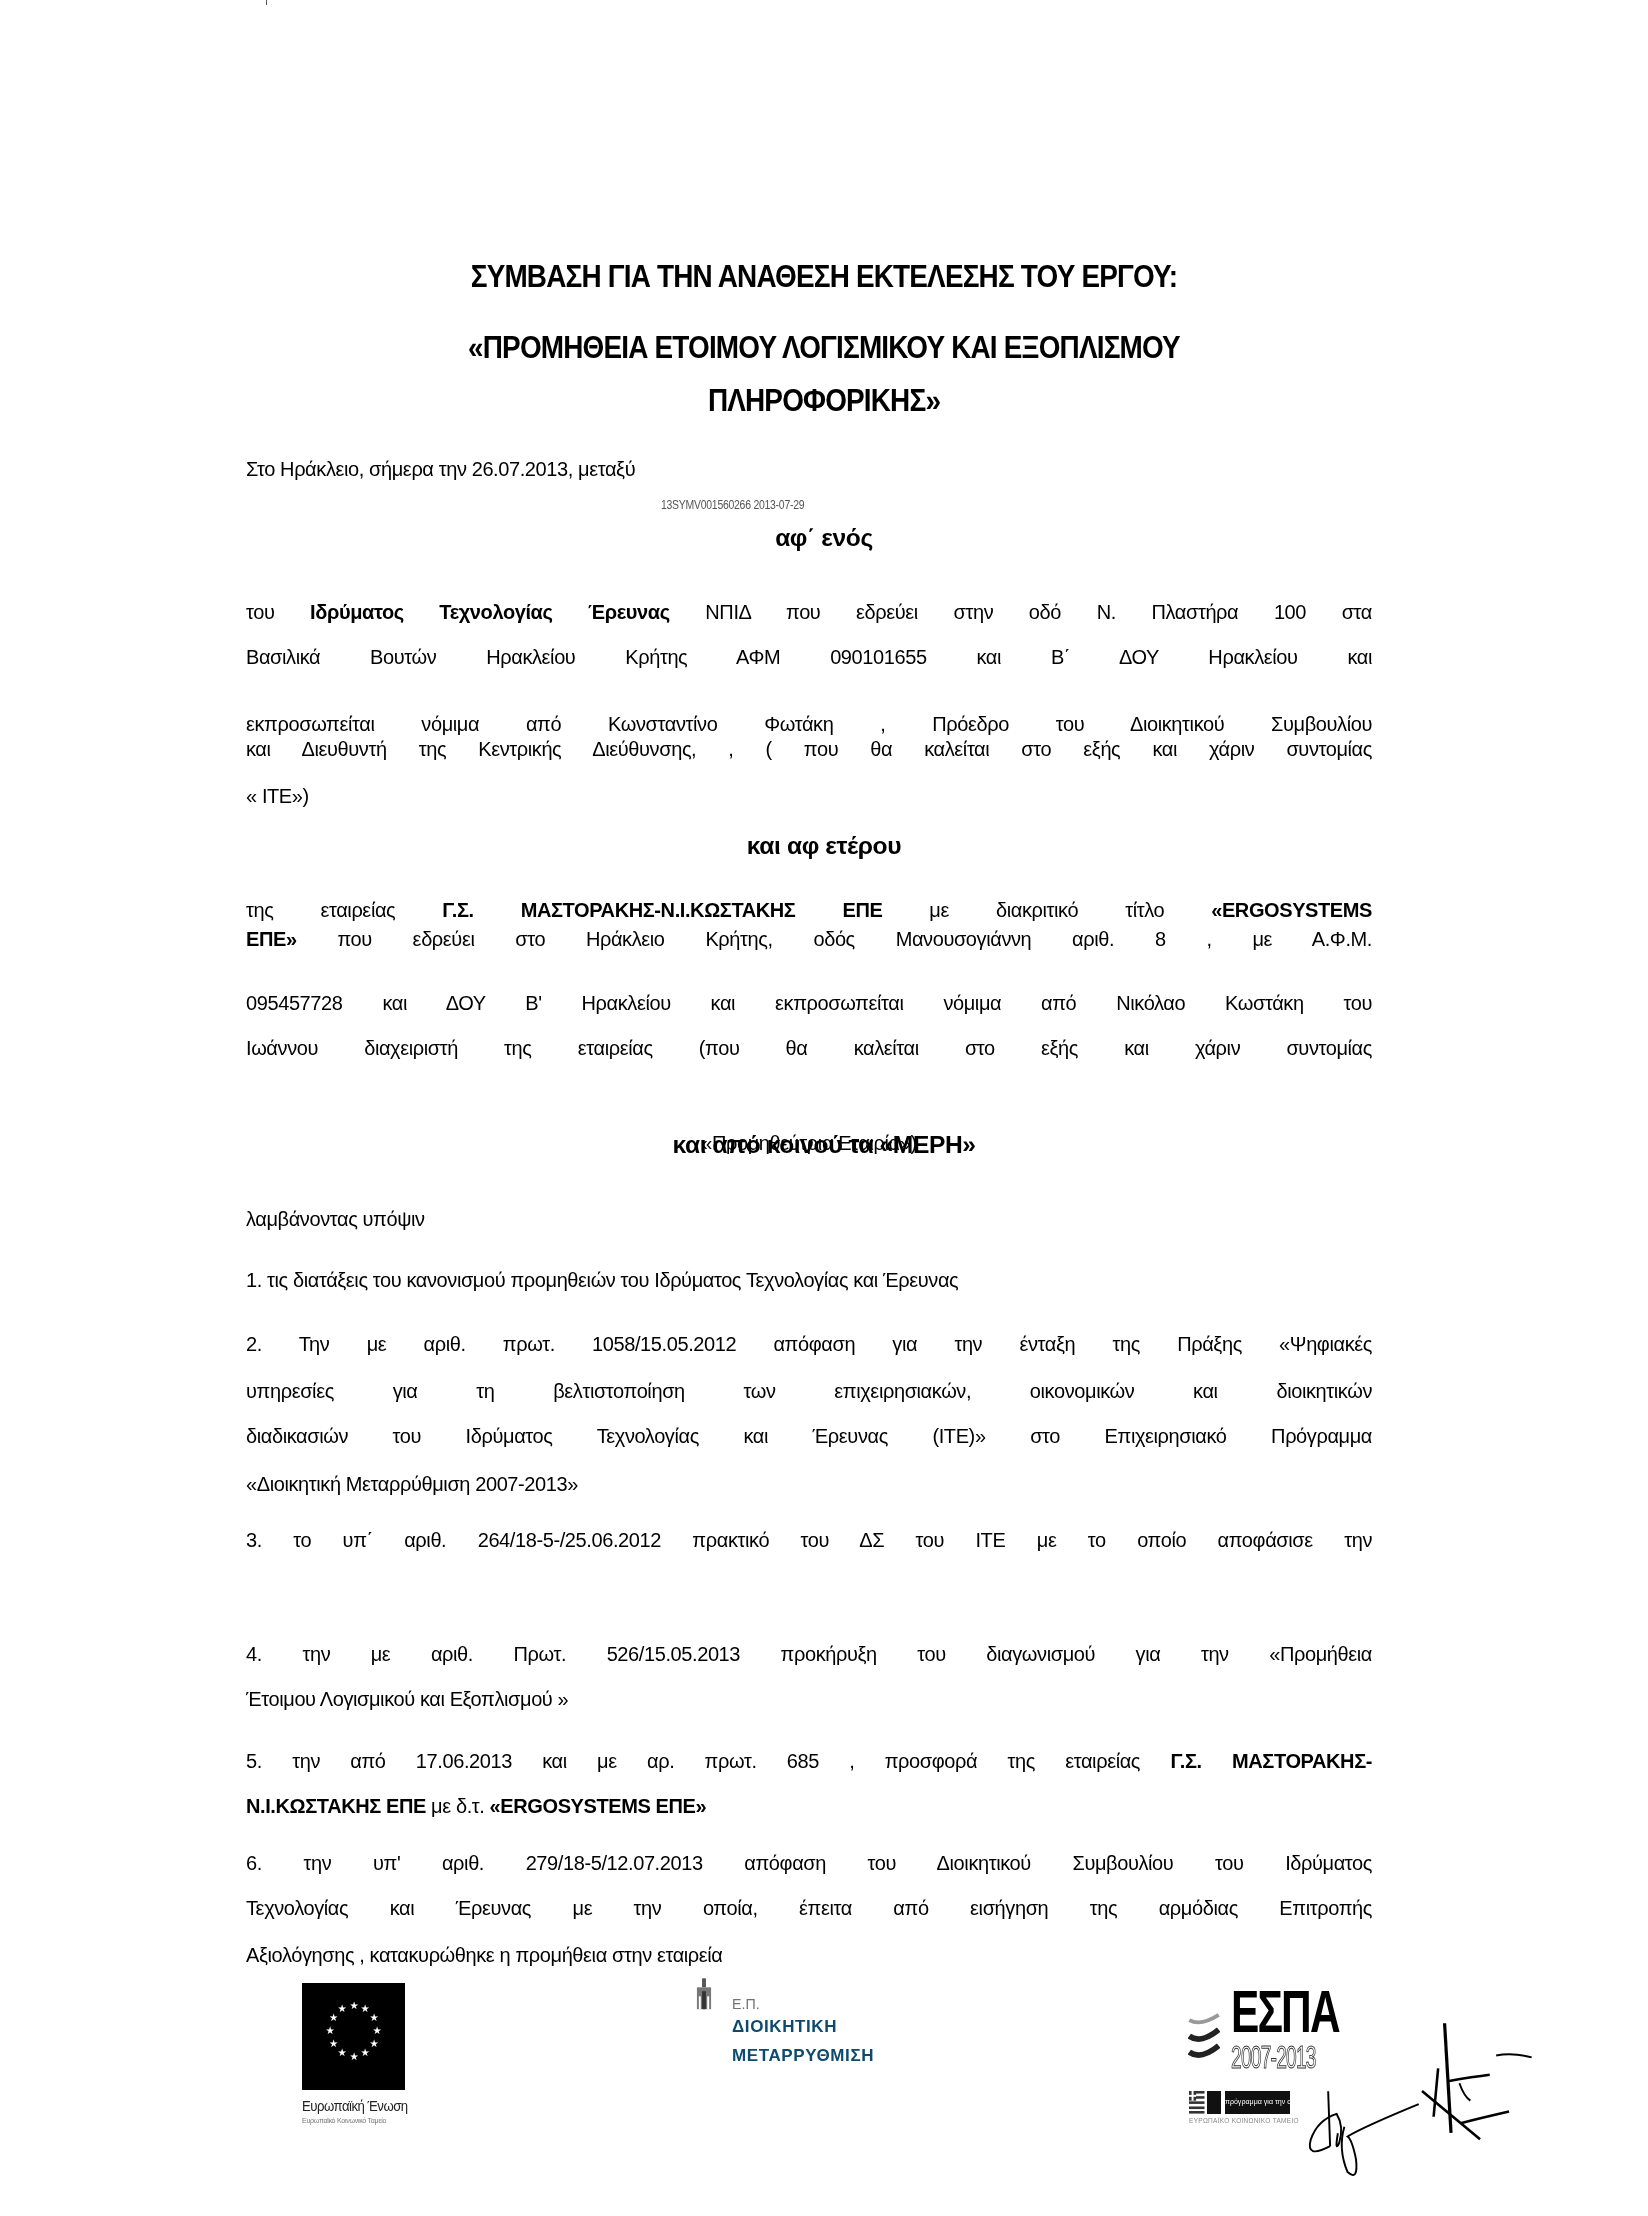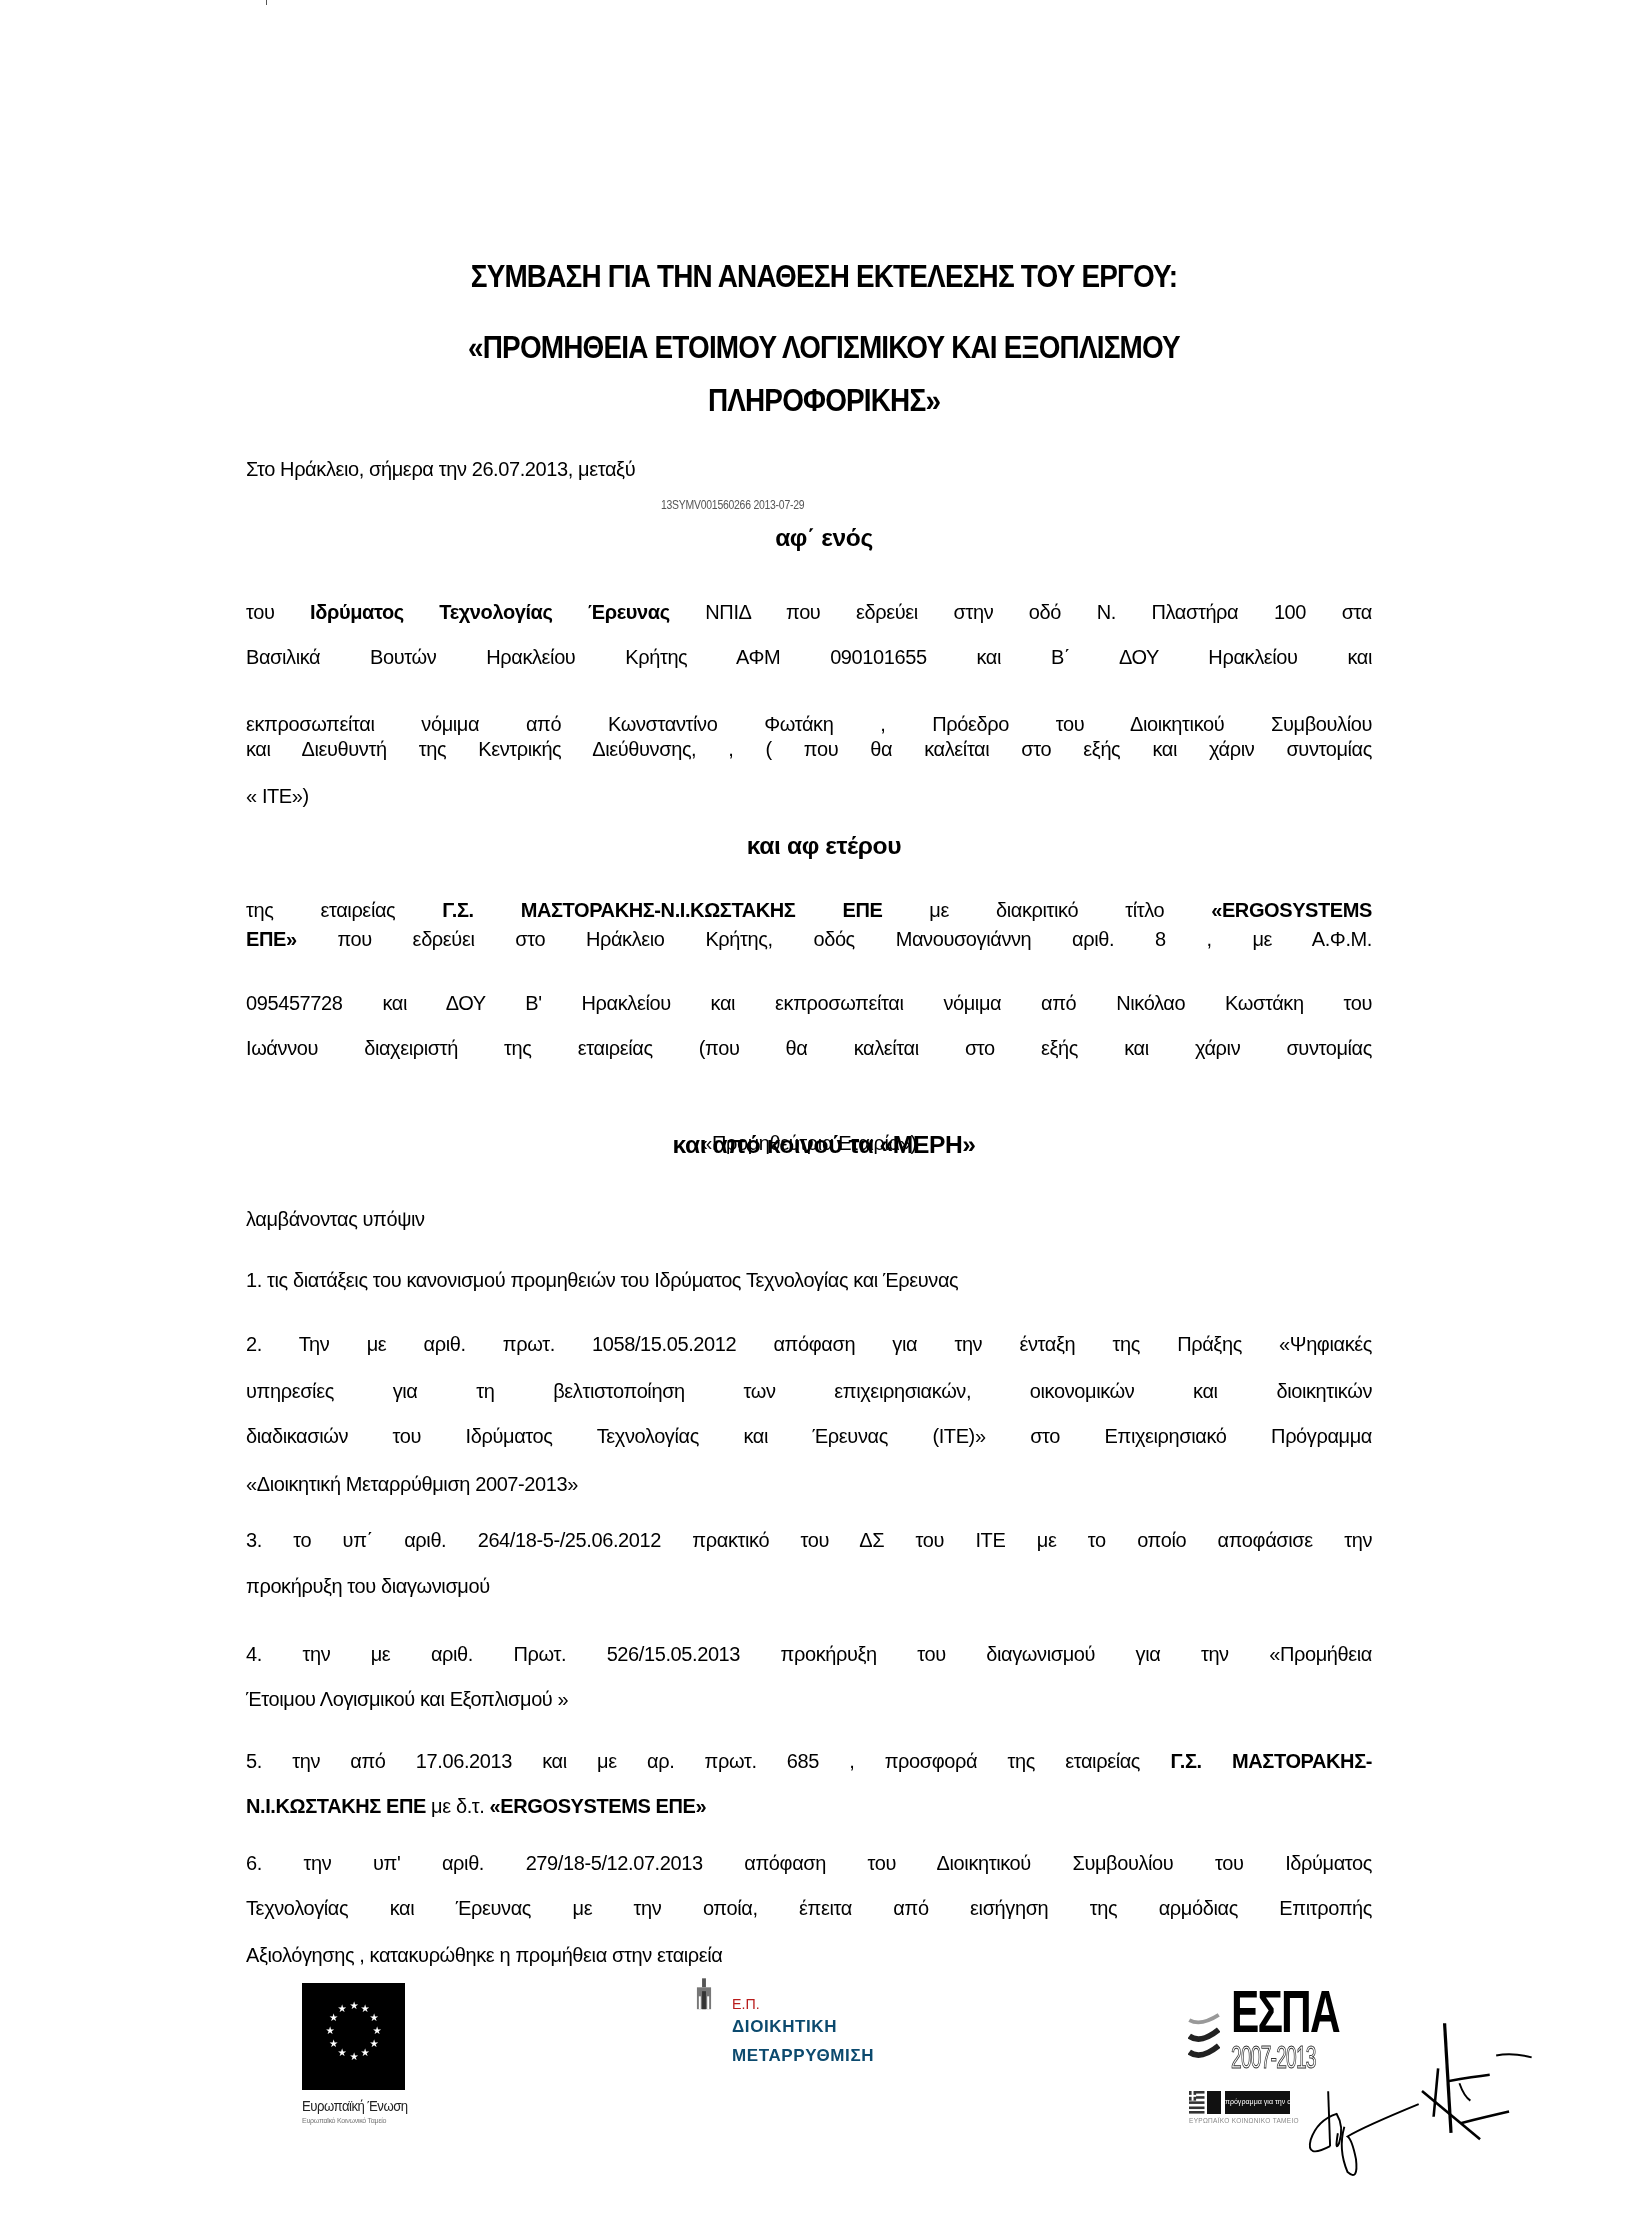--- a/index.html
+++ b/index.html
@@ -16,21 +16,21 @@
            font-family:"Liberation Sans", sans-serif; letter-spacing:-0.3px; transform:scaleX(0.85); transform-origin:left; }
   .heading2 { position:absolute; left:0; width:1648px; text-align:center; font-weight:bold;
               font-size:24.6px; line-height:30px; letter-spacing:-0.4px; }
   .tick { position:absolute; left:266px; top:0; width:1.3px; height:5.2px; background:#555; }
   
   .eu-flag { position:absolute; left:302px; top:1983px; width:103px; height:107px; background:#000; }
   .eu-star { position:absolute; color:#fff; font-size:10.3px; line-height:10.3px; width:10.3px; height:10.3px; text-align:center; }
   .eu-label { position:absolute; left:302px; top:2097px; font-size:15.5px; color:#222; letter-spacing:-0.6px; transform:scaleX(0.85); transform-origin:left; }
   .eu-sub { position:absolute; left:302px; top:2117px; font-size:7.1px; color:#777; letter-spacing:-0.3px; }
   .ep-icon { position:absolute; left:695px; top:1978px; width:18px; height:36px; }
-  .ep-small { position:absolute; left:732px; top:1996px; font-size:14.2px; color:#b91c1c; }
+  .ep-small { position:absolute; left:732px; top:1996px; font-size:14.2px; color:#737373; }
   .ep-line { position:absolute; left:732px; font-size:17px; font-weight:bold; letter-spacing:0.6px; color:#0c4a6e; }
   .espa-title { position:absolute; left:1231px; top:1983px; font-size:59px; line-height:59px; font-weight:bold; letter-spacing:-2.6px; transform:scaleX(0.72); transform-origin:left; color:#000; }
   .espa-years { position:absolute; left:1231px; top:2042px; font-size:31px; line-height:31px; color:#fff;
                 -webkit-text-stroke:1px #333; transform:scaleX(0.62); transform-origin:left; letter-spacing:-1.3px; }
   .espa-waves { position:absolute; left:1188px; top:2007px; width:32px; height:55px; }
   .espa-flag { position:absolute; left:1189px; top:2091px; width:15.5px; height:22.6px; }
   .espa-blk { position:absolute; left:1207px; top:2091px; width:14.2px; height:22.6px; background:#111; }
   .espa-bar { position:absolute; left:1225px; top:2091px; width:65px; height:22.6px; background:#111; color:#fff;
               font-size:7.1px; line-height:22.6px; text-align:center; overflow:hidden; white-space:nowrap; }
   .espa-sub { position:absolute; left:1189px; top:2117px; font-size:6.5px; color:#888; letter-spacing:0.3px; white-space:nowrap; }
@@ -70,21 +70,20 @@
   <div class="ln" style="top:1204px;">λαμβάνοντας υπόψιν</div>
 
   <div class="ln" style="top:1265px;">1. τις διατάξεις του κανονισμού προμηθειών του Ιδρύματος Τεχνολογίας και Έρευνας</div>
 
   <div class="ln j" style="top:1329px;">2. Την με αριθ. πρωτ. 1058/15.05.2012 απόφαση για την ένταξη της Πράξης «Ψηφιακές</div>
   <div class="ln j" style="top:1376px;">υπηρεσίες για τη βελτιστοποίηση των επιχειρησιακών, οικονομικών και διοικητικών</div>
   <div class="ln j" style="top:1421px;">διαδικασιών του Ιδρύματος Τεχνολογίας και Έρευνας (ΙΤΕ)» στο Επιχειρησιακό Πρόγραμμα</div>
   <div class="ln" style="top:1469px;">«Διοικητική Μεταρρύθμιση 2007-2013»</div>
 
   <div class="ln j" style="top:1525px;">3. το υπ΄ αριθ. 264/18-5-/25.06.2012 πρακτικό του ΔΣ του ΙΤΕ με το οποίο αποφάσισε την</div>
-  <div class="ln" style="top:1571px;">προκήρυξη του διαγωνισμού</div>
 
   <div class="ln j" style="top:1639px;">4. την με αριθ. Πρωτ. 526/15.05.2013 προκήρυξη του διαγωνισμού για την «Προμήθεια</div>
   <div class="ln" style="top:1684px;">Έτοιμου Λογισμικού και  Εξοπλισμού »</div>
 
   <div class="ln j" style="top:1746px;"><span>5. την από 17.06.2013  και με  αρ. πρωτ. 685 , προσφορά της εταιρείας </span><span class="b">Γ.Σ. ΜΑΣΤΟΡΑΚΗΣ-</span></div>
   <div class="ln" style="top:1791px;"><span class="b">Ν.Ι.ΚΩΣΤΑΚΗΣ ΕΠΕ</span><span> με δ.τ.  </span><span class="b">«ERGOSYSTEMS ΕΠΕ»</span></div>
 
   <div class="ln j" style="top:1848px;">6. την υπ' αριθ. 279/18-5/12.07.2013 απόφαση του Διοικητικού Συμβουλίου του Ιδρύματος</div>
   <div class="ln j" style="top:1893px;">Τεχνολογίας και Έρευνας  με την οποία, έπειτα από εισήγηση της αρμόδιας Επιτροπής</div>
   <div class="ln" style="top:1940px;">Αξιολόγησης , κατακυρώθηκε  η προμήθεια στην εταιρεία</div>

